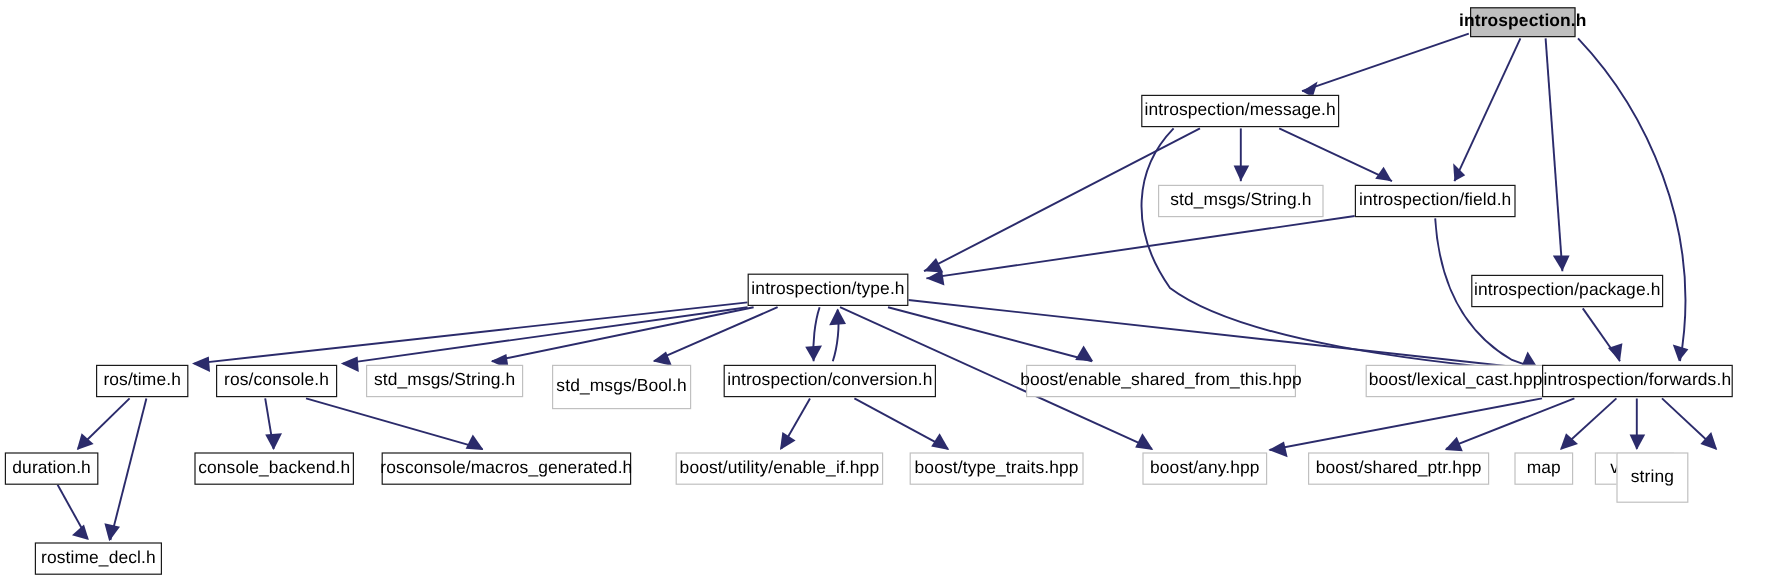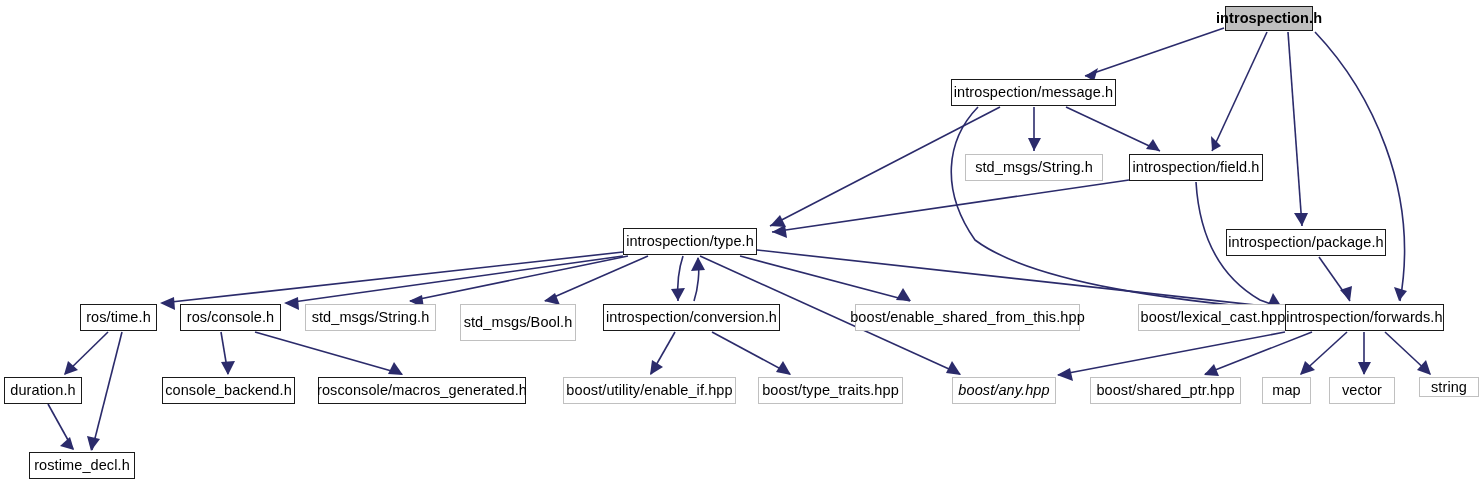--- a/index.html
+++ b/index.html
@@ -234,20 +234,20 @@
   <div class="node" style="left:460px;  top:304px; width:116px; height:37px;">std_msgs/Bool.h</div>
   <div class="node strong" style="left:603px;  top:304px; width:177px; height:27px;">introspection/conversion.h</div>
   <div class="node" style="left:855px; top:304px; width:225px; height:27px;text-align:right;">boost/enable_shared_from_this.hpp</div>
   <div class="node" style="left:1110px; top:304px; width:150px; height:27px;margin-left:28px;">boost/lexical_cast.hpp</div>
   <div class="node strong" style="left:1285px; top:304px; width:159px; height:27px;">introspection/forwards.h</div>
   <div class="node strong" style="left:4px;    top:377px; width:78px;  height:27px;">duration.h</div>
   <div class="node strong" style="left:162px;  top:377px; width:133px; height:27px;">console_backend.h</div>
   <div class="node strong" style="left:318px; top:377px; width:208px; height:27px;">rosconsole/macros_generated.h</div>
   <div class="node" style="left:563px;  top:377px; width:173px; height:27px;">boost/utility/enable_if.hpp</div>
   <div class="node" style="left:758px;  top:377px; width:145px; height:27px;">boost/type_traits.hpp</div>
-  <div class="node" style="left:952px;  top:377px; width:104px; height:27px;font-style:italic;">boost/any.hpp</div>
+  <div class="node" style="left:952px;  top:377px; width:104px; height:27px;">boost/any.hpp</div>
   <div class="node" style="left:1090px; top:377px; width:151px; height:27px;">boost/shared_ptr.hpp</div>
   <div class="node" style="left:1262px; top:377px; width:49px;  height:27px;">map</div>
   <div class="node" style="left:1329px; top:377px; width:66px;  height:27px;">vector</div>
-  <div class="node" style="left:1419px; top:377px; width:60px;  height:20px;">string</div>
+  <div class="node" style="left:1347px; top:377px; width:60px;  height:42px;">string</div>
   <div class="node strong" style="left:29px;   top:452px; width:106px; height:27px;">rostime_decl.h</div>
 
 </div>
 
 </body></html>

